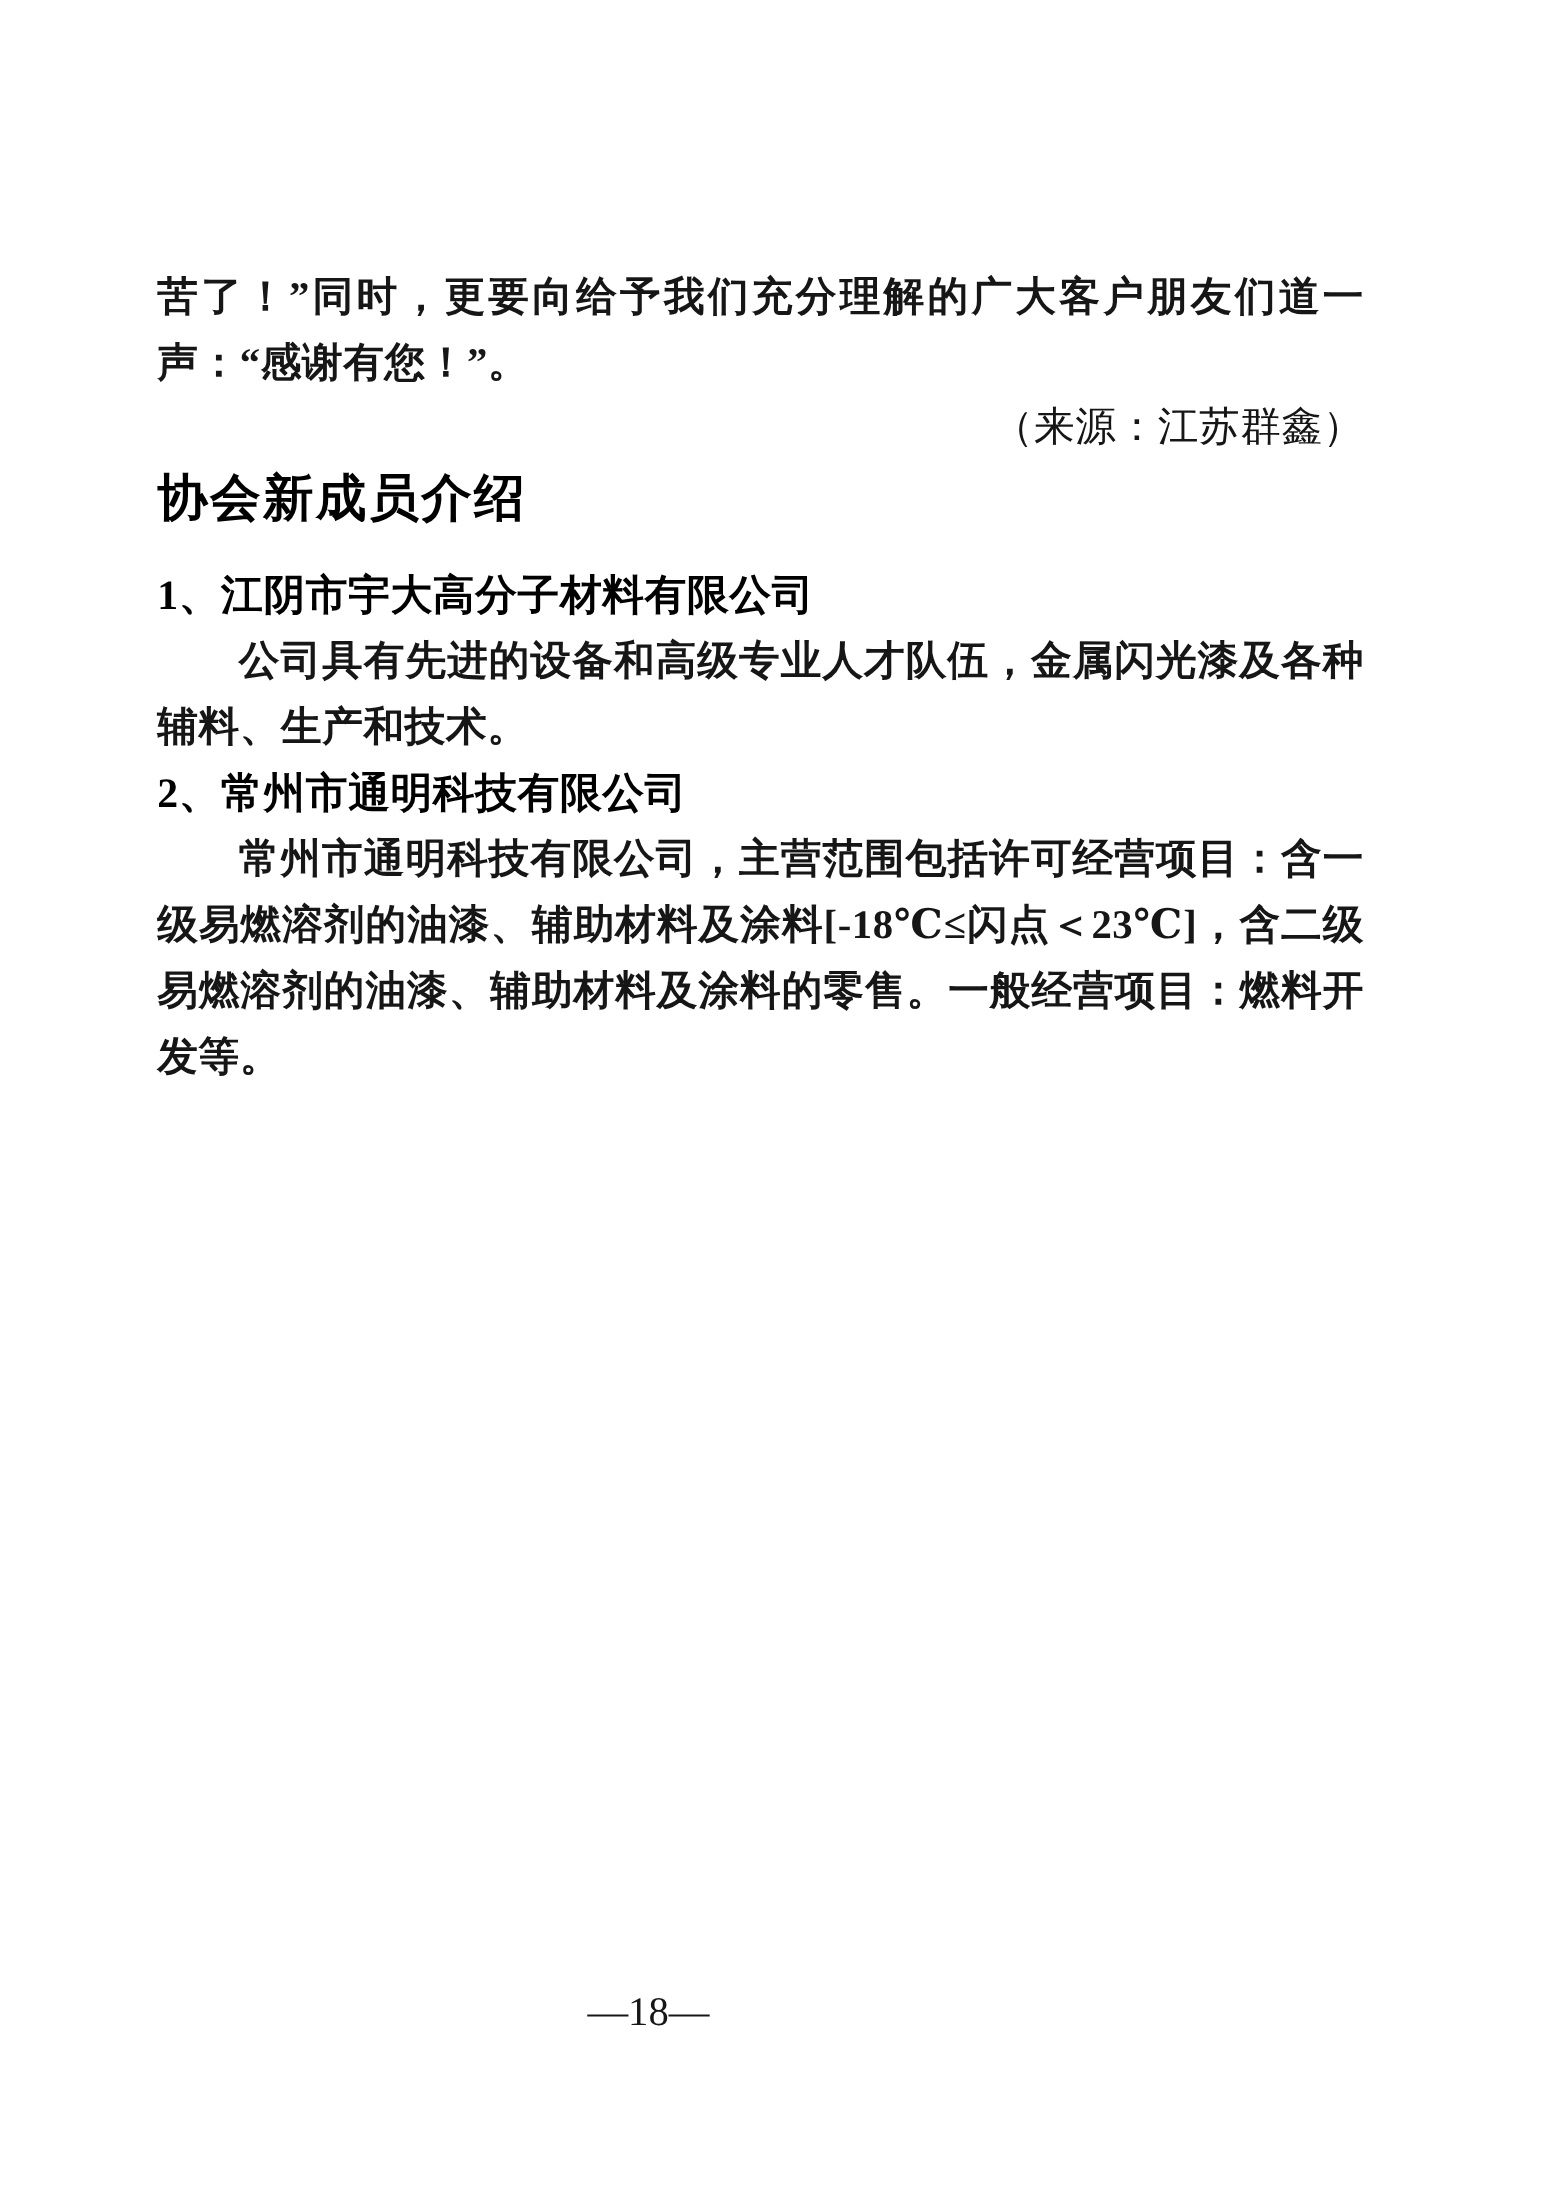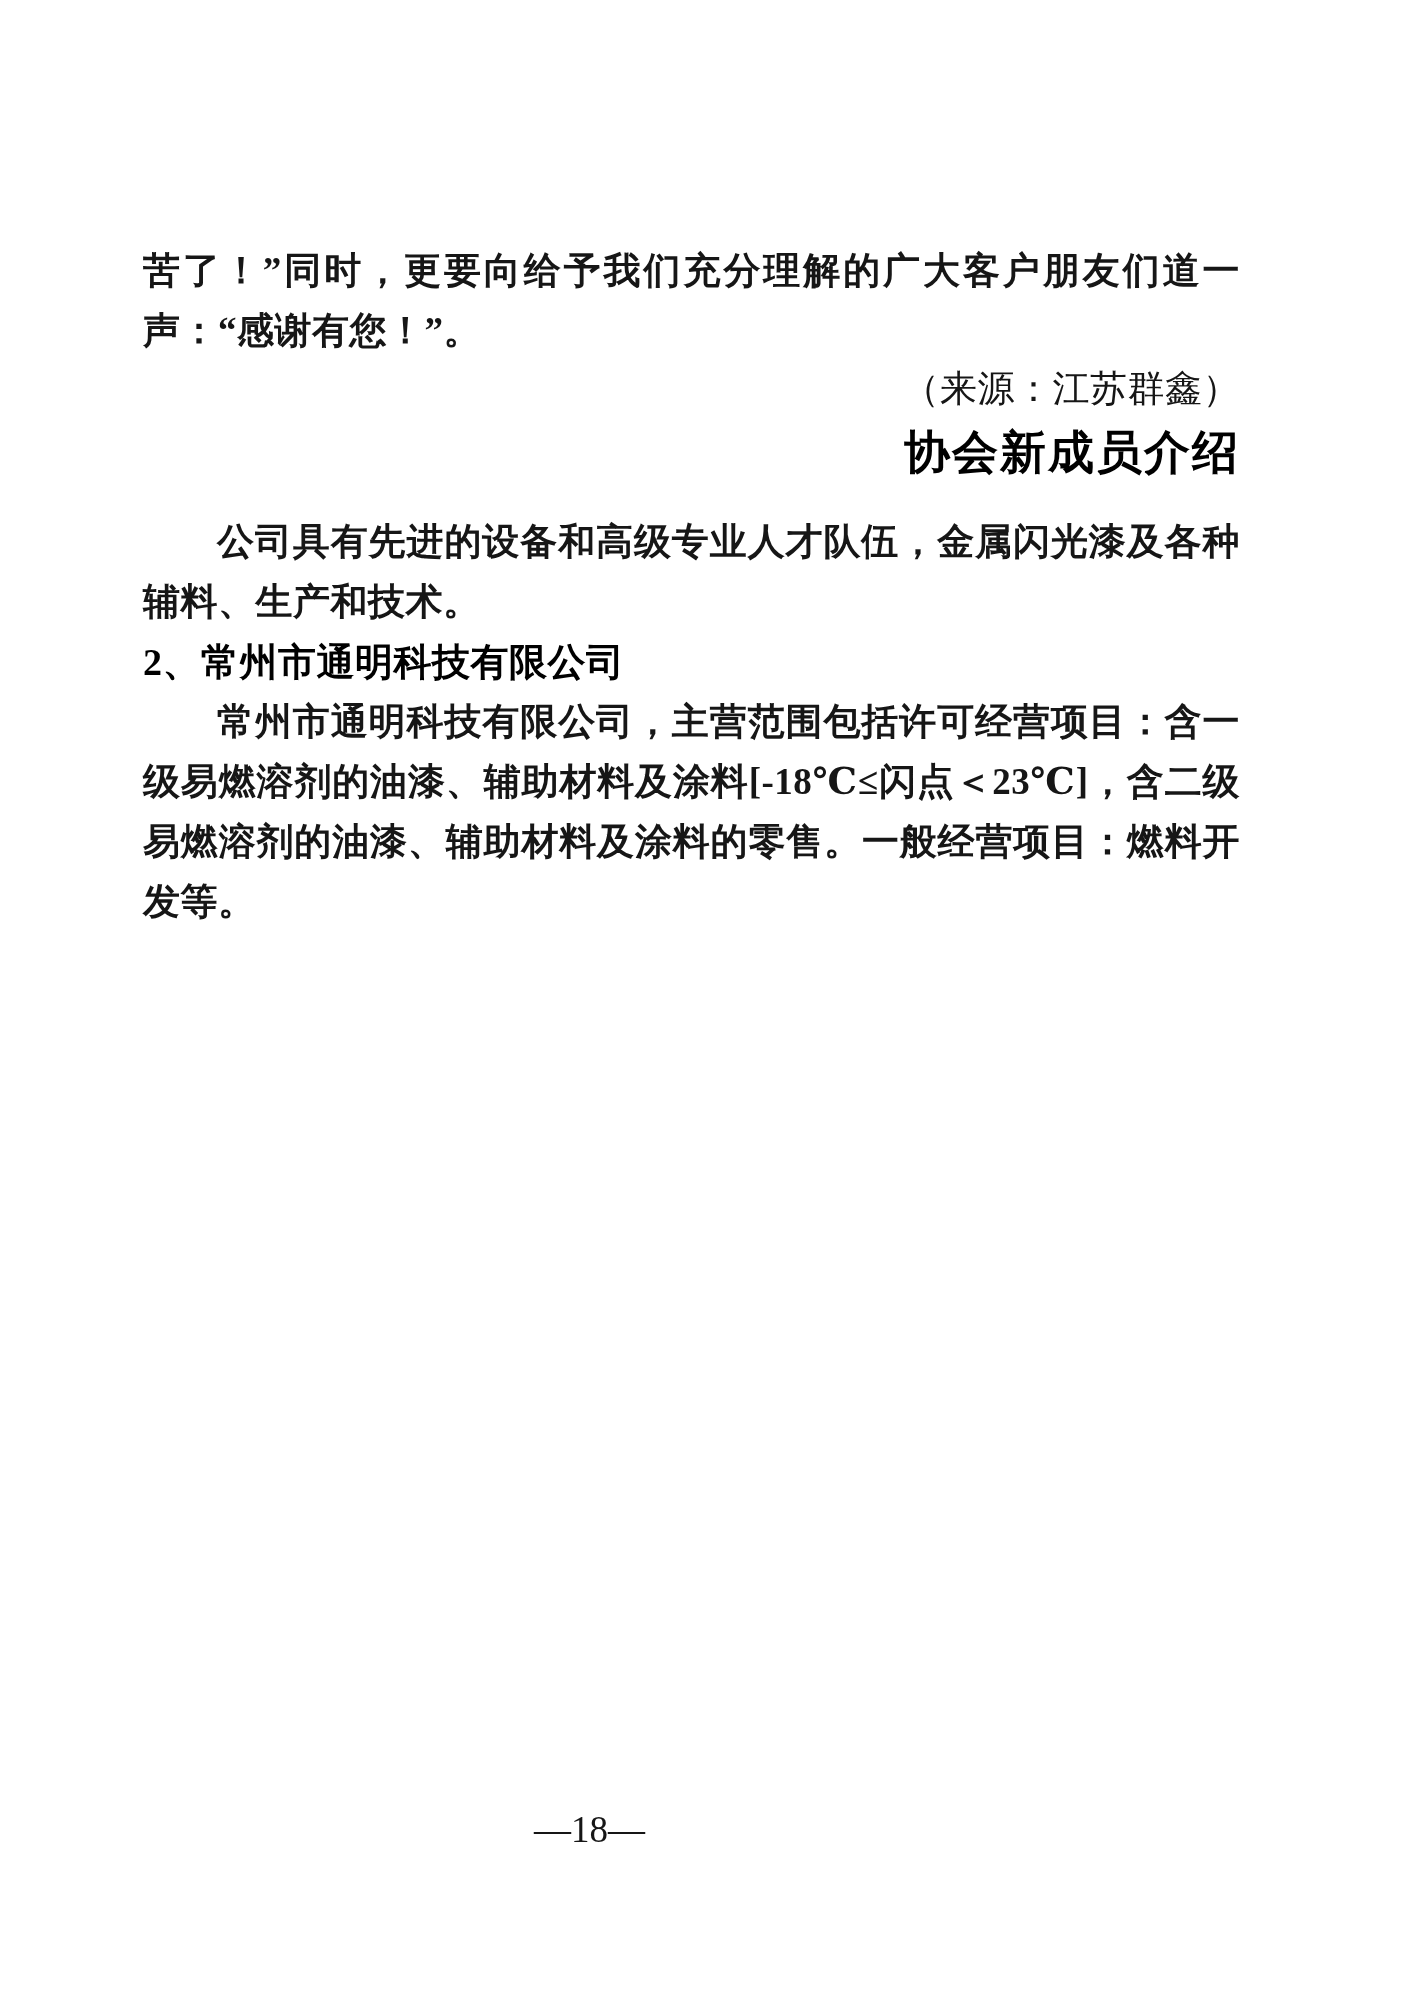--- a/index.html
+++ b/index.html
@@ -41,21 +41,21 @@
     text-align: right;
     letter-spacing: 0.5px;
     color: #161616;
     font-family: Liberation Mono, monospace;
   }
   .main-heading {
     margin: 0 0 27px 0;
     font-size: 46px;
     line-height: 64px;
     font-weight: bold;
-    text-align: right;
+    text-align: left;
     letter-spacing: 2px;
     color: #000000;
   }
   .sub-heading {
     margin: 0;
     font-size: 38px;
     line-height: 60px;
     font-weight: bold;
     text-align: left;
     letter-spacing: 0.5px;
@@ -78,20 +78,21 @@
 <div class="page">
   <div class="content">
 
     <p class="body-text">苦了！”同时，更要向给予我们充分理解的广大客户朋友们道一声：“感谢有您！”。</p>
 
 
     <p class="source-line">（来源：江苏群鑫）</p>
 
     <h1 class="main-heading">协会新成员介绍</h1>
 
+    <h2 class="sub-heading">1、江阴市宇大高分子材料有限公司</h2>
 
 
     <p class="body-text indent">公司具有先进的设备和高级专业人才队伍，金属闪光漆及各种辅料、生产和技术。</p>
 
     <h2 class="sub-heading">2、常州市通明科技有限公司</h2>
 
     <p class="body-text indent">常州市通明科技有限公司，主营范围包括许可经营项目：含一级易燃溶剂的油漆、辅助材料及涂料[-18℃≤闪点＜23℃]，含二级易燃溶剂的油漆、辅助材料及涂料的零售。一般经营项目：燃料开发等。</p>
 
 
   </div>

